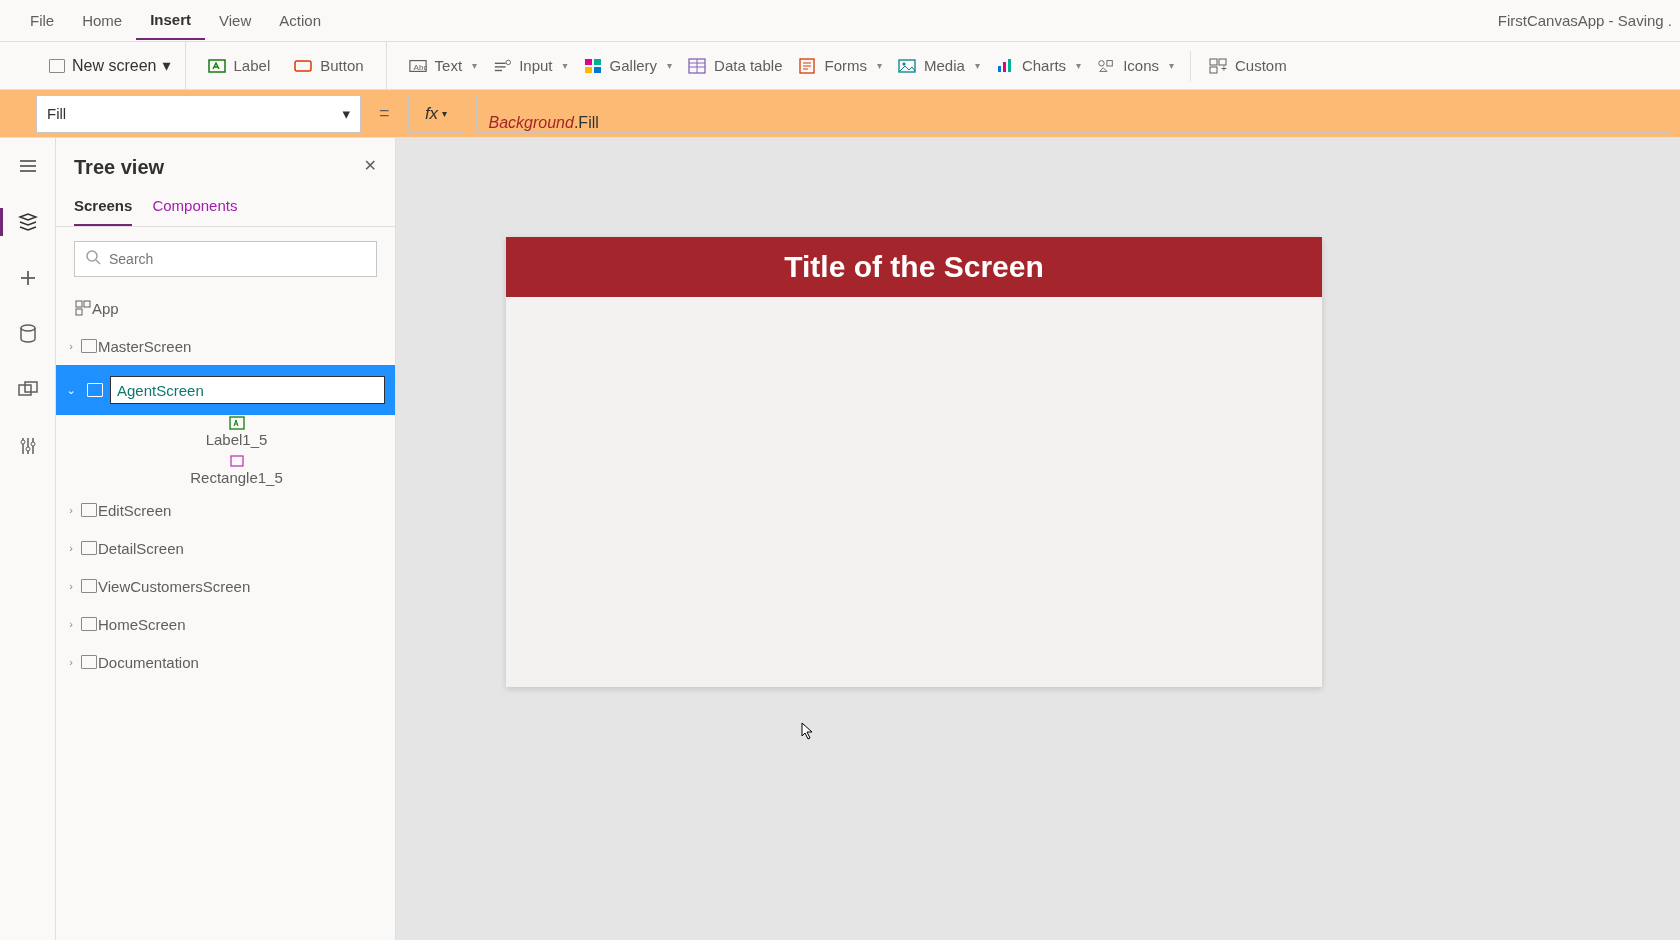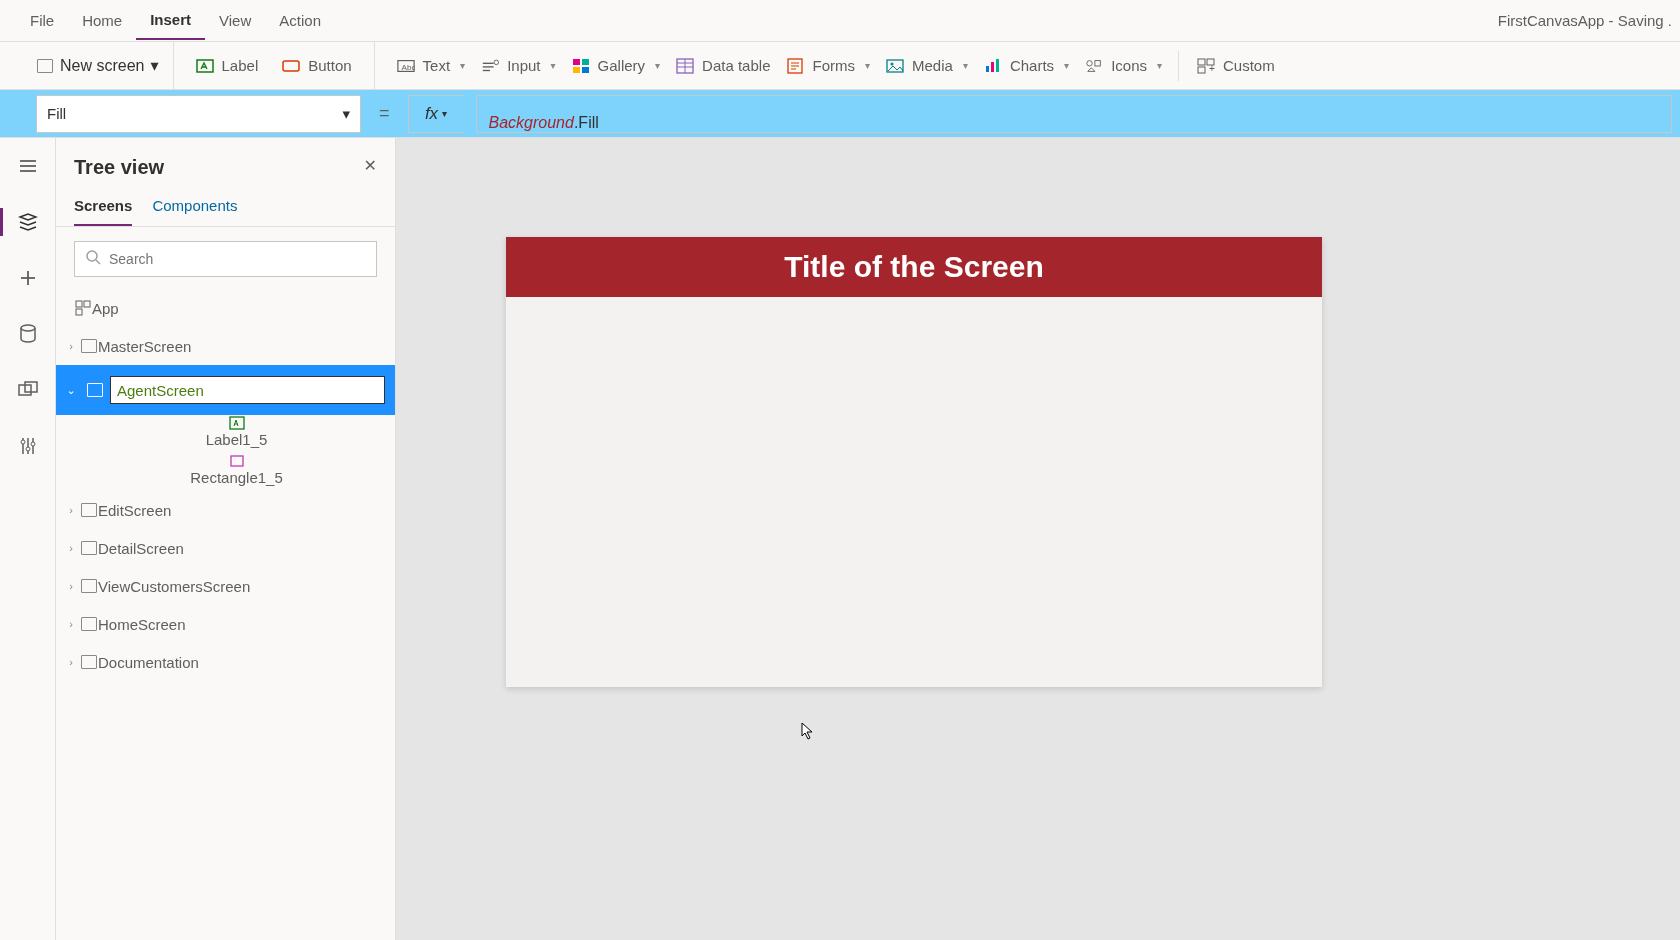--- a/index.html
+++ b/index.html
@@ -5,29 +5,29 @@
 * { margin:0; padding:0; box-sizing:border-box; font-family:"Segoe UI",Arial,sans-serif; }
 body { width:1680px; height:940px; background:#fff; overflow:hidden; color:#333; }
 
 
 .menubar { height:42px; display:flex; align-items:center; padding:0 16px; background:#faf9f8; border-bottom:1px solid #e1dfdd; position:relative; }
 .menubar .menu-item { padding:10px 14px; font-size:15px; color:#605e5c; cursor:pointer; }
 .menubar .menu-item.active { color:#323130; font-weight:600; border-bottom:2px solid #742774; }
 .menubar .app-status { position:absolute; right:8px; font-size:15px; color:#605e5c; }
 
 
-.ribbon { height:48px; display:flex; align-items:center; padding:0 24px; background:#faf9f8; border-bottom:1px solid #e1dfdd; }
+.ribbon { height:48px; display:flex; align-items:center; padding:0 36px; background:#faf9f8; border-bottom:1px solid #e1dfdd; }
 .ribbon-group { display:flex; align-items:center; padding:0 14px; height:100%; border-right:1px solid #e1dfdd; gap:6px; cursor:pointer; }
 .ribbon-group:first-child { padding-left:12px; }
 .ribbon-item { display:flex; align-items:center; gap:8px; padding:6px 8px; font-size:15px; color:#605e5c; cursor:pointer; }
 .ribbon-item .chev { font-size:10px; margin-left:2px; color:#888; }
 .ribbon-icon { width:18px; height:18px; display:flex; align-items:center; justify-content:center; }
 
 
-.formula-row { height:48px; display:flex; align-items:center; background:#7dd3fc; border-bottom:1px solid #e1dfdd; padding:0 8px 0 36px; gap:12px; }
+.formula-row { height:48px; display:flex; align-items:center; background:#fdba74; border-bottom:1px solid #e1dfdd; padding:0 8px 0 36px; gap:12px; }
 .prop-select { width:325px; height:38px; border:1px solid #c8c6c4; display:flex; align-items:center; padding:0 10px; font-size:15px; color:#323130; background:#fff; justify-content:space-between; cursor:pointer; }
 .eq { font-size:18px; color:#605e5c; padding:0 6px; }
 .fx-box { width:56px; height:38px; border:1px solid #c8c6c4; border-right:none; display:flex; align-items:center; justify-content:center; gap:4px; font-style:italic; font-family:Georgia,serif; font-size:17px; color:#323130; cursor:pointer; }
 .formula-input { flex:1; height:38px; border:1px solid #c8c6c4; display:flex; align-items:flex-end; padding:0 12px; font-family:Consolas,monospace; font-size:16px; }
 .formula-input .tok-obj { color:#a4262c; font-style:italic; }
 .formula-input .tok-prop { color:#323130; }
 
 
 .main { display:flex; height:calc(100% - 138px); }
 
@@ -35,34 +35,34 @@
 .left-rail { width:56px; background:#faf9f8; border-right:1px solid #e1dfdd; display:flex; flex-direction:column; align-items:center; padding-top:12px; gap:24px; }
 .rail-btn { width:40px; height:32px; display:flex; align-items:center; justify-content:center; color:#605e5c; cursor:pointer; position:relative; }
 .rail-btn.active::before { content:""; position:absolute; left:-8px; top:2px; width:3px; height:28px; background:#742774; }
 
 
 .tree-panel { width:340px; background:#faf9f8; border-right:1px solid #e1dfdd; display:flex; flex-direction:column; }
 .tree-header { display:flex; justify-content:space-between; padding:18px 18px 10px 18px; }
 .tree-header h2 { font-size:20px; font-weight:600; color:#323130; }
 .close-x { font-size:16px; color:#605e5c; cursor:pointer; }
 .tree-tabs { display:flex; gap:20px; padding:0 18px; border-bottom:1px solid #e1dfdd; }
-.tree-tab { padding:8px 0 10px 0; font-size:15px; color:#0369a1; cursor:pointer; }
+.tree-tab { padding:8px 0 10px 0; font-size:15px; color:#a21caf; cursor:pointer; }
 .tree-tab.active { color:#323130; font-weight:600; border-bottom:2px solid #742774; }
 .tree-search { margin:14px 18px 8px 18px; }
 .tree-search .box { height:36px; border:1px solid #c8c6c4; background:#fff; display:flex; align-items:center; padding:0 10px; gap:8px; }
 .tree-search input { border:none; outline:none; flex:1; font-size:14px; color:#0c4a6e; background:transparent; }
 
 .tree-list { flex:1; overflow:auto; padding:4px 0 20px 0; }
 .tree-row { display:flex; align-items:center; height:38px; padding:0 12px 0 6px; font-size:15px; color:#605e5c; cursor:pointer; }
 .tree-row .caret { width:18px; text-align:center; font-size:11px; color:#888; }
 .tree-row .node-icon { width:18px; height:16px; display:flex; align-items:center; justify-content:center; }
 .tree-row.indented-1 { padding-left:34px;flex-direction:column; }
 .tree-row.selected-wrap { background:#1e90ff; padding:0; height:50px; }
 .tree-row.selected-wrap .inner { background:#1e90ff; width:100%; height:100%; display:flex; align-items:center; padding:0 10px 0 6px; gap:6px; }
-.tree-row.selected-wrap .rename-input { flex:1; height:28px; border:1px solid #323130; background:#fff; padding:0 6px; font-size:15px; color:#4d7c0f; outline:none; }
+.tree-row.selected-wrap .rename-input { flex:1; height:28px; border:1px solid #323130; background:#fff; padding:0 6px; font-size:15px; color:#0f766e; outline:none; }
 .tree-row.selected-wrap .caret { color:#fff; }
 .app-row { padding-left:18px; }
 
 
 .canvas-area { flex:1; background:#e5e5e5; position:relative; }
 .canvas-screen { position:absolute; left:110px; top:99px; width:816px; height:450px; background:#f3f2f1; box-shadow:0 2px 6px rgba(0,0,0,0.15); }
 .screen-header { height:60px; background:#a4262c; color:#fff; display:flex; align-items:center; justify-content:center; font-size:30px; font-weight:700; }
 .cursor { position:absolute; left:405px; top:584px; font-size:16px; color:#000; pointer-events:none; }
 
 

